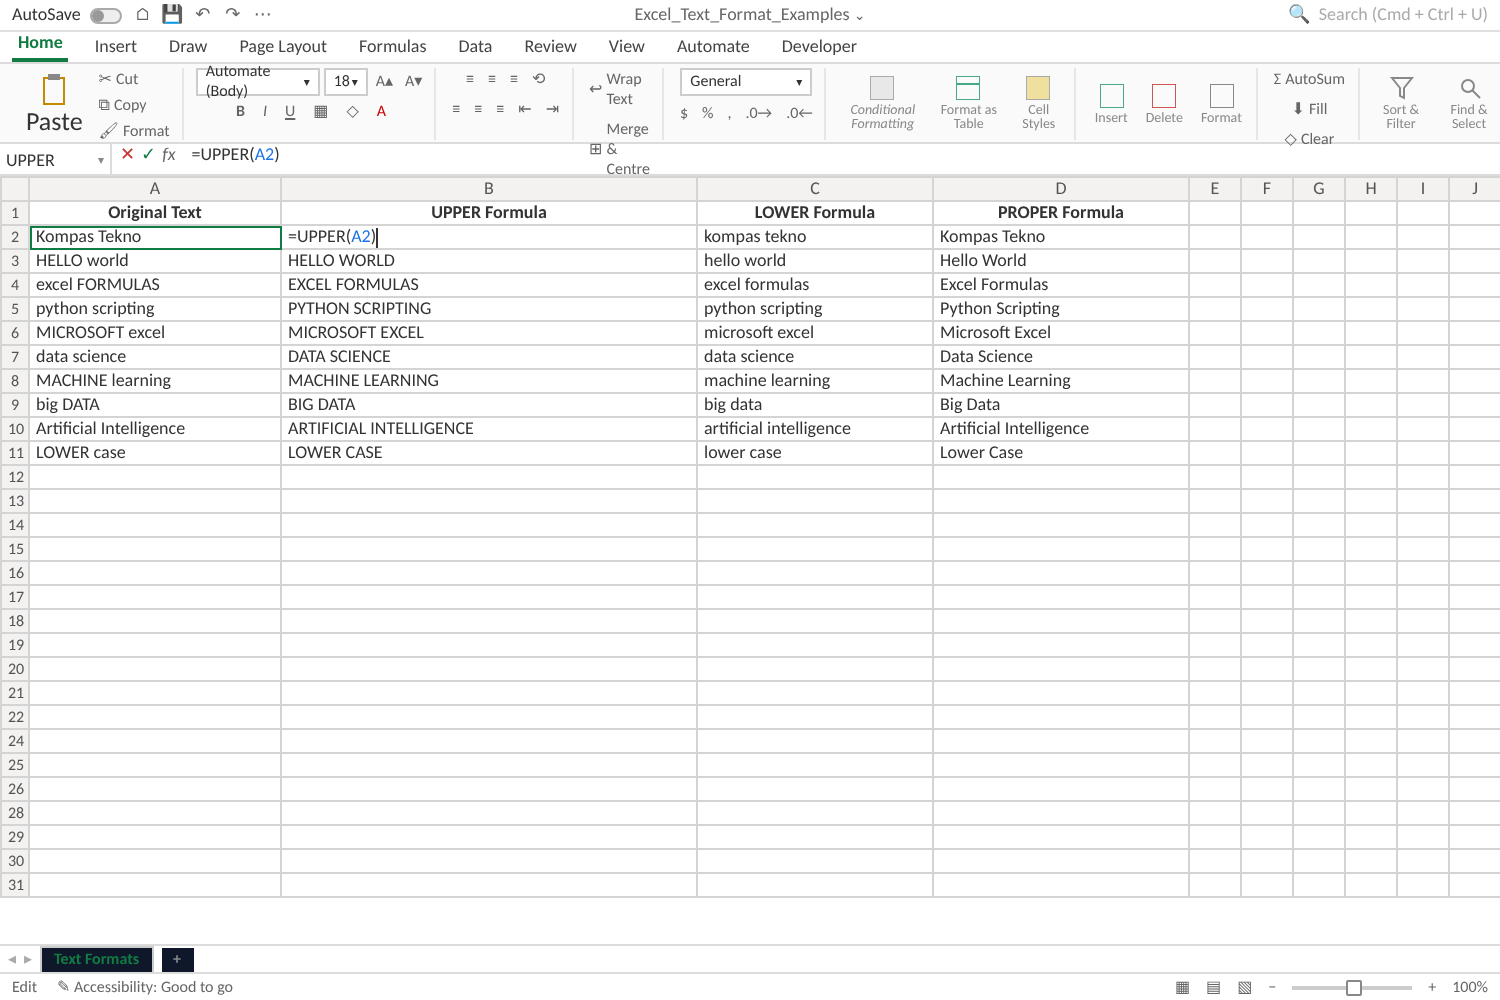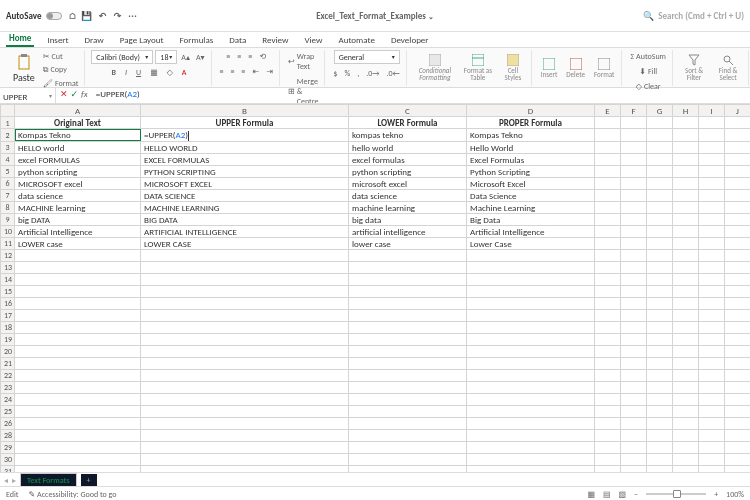--- a/index.html
+++ b/index.html
@@ -1,17 +1,17 @@
 <!DOCTYPE html>
 <html><head>
 <meta charset="utf-8">
 <style>
 * { margin: 0; padding: 0; box-sizing: border-box; font-family: -apple-system, "Segoe UI", Calibri, sans-serif; }
 body { background: #fff; width: 750px; height: 500px; overflow: hidden; font-size: 9px; color: #333; display:flex; flex-direction:column; }
-.titlebar { height: 32px; display:flex; align-items:center; padding: 0 6px; border-bottom:1px solid #e0e0e0;font-weight:bold; }
+.titlebar { height: 16px; display:flex; align-items:center; padding: 0 6px; border-bottom:1px solid #e0e0e0; }
 .titlebar .left { display:flex; align-items:center; gap:5px; flex:1; }
 .titlebar .center { flex:1; text-align:center; font-size:9px; color:#666; }
 .titlebar .right { flex:1; display:flex; justify-content:flex-end; align-items:center; gap:4px; color:#888; font-size:9px; }
 .toggle { width:16px; height:8px; border:1px solid #aaa; border-radius:4px; position:relative; background:#eee;}
 .toggle::after{content:"";position:absolute;width:6px;height:6px;border-radius:50%;background:#999;left:0;top:0;}
 .qat-ico { width:10px; height:10px; color:#666; display:inline-flex; align-items:center; justify-content:center; font-size:9px;}
 .tabs { height:16px; display:flex; align-items:flex-end; padding:0 6px; gap:10px; border-bottom:1px solid #dcdcdc; font-size:9px;}
 .tab { padding:2px 3px; color:#444; cursor:pointer;}
 .tab.active { color:#107c41; border-bottom:2px solid #107c41; font-weight:600;}
 .ribbon { height:40px; background:#fafafa; border-bottom:1px solid #dcdcdc; display:flex; align-items:center; padding:2px 6px; gap:2px; }
@@ -89,34 +89,34 @@
   </div>
 
 <div class="ribbon">
   <div class="rgrp">
     <div class="body">
       <div class="bigbtn">
         <svg width="14" height="16">
             <rect x="2" y="2" width="10" height="13" fill="none" stroke="#c58a00"></rect>
             <rect x="4" y="0" width="6" height="3" fill="#888"></rect>
           </svg>
-        <span style="font-size:10px;">Paste</span>
+        <span style="font-size:13px;">Paste</span>
       </div>
       <div class="stack">
         <div class="smbtn">✂ <span>Cut</span></div>
         <div class="smbtn">⧉ <span>Copy</span></div>
         <div class="smbtn">🖌 <span>Format</span></div>
       </div>
     </div>
   </div>
   <div class="rgrp">
     <div class="body stack" style="gap:2px;">
       <div style="display:flex;gap:2px;">
         <div class="fontsel" style="width:62px;">
-            <span>Calibri (Body)</span>
+            <span>Automate (Body)</span>
             <span style="font-size:6px;">▾</span>
           </div>
         <div class="fontsel" style="width:22px;">
             <span>18</span>
             <span style="font-size:6px;">▾</span>
           </div>
         <span class="smbtn">A▴</span>
         <span class="smbtn">A▾</span>
       </div>
       <div style="display:flex;gap:5px;">
@@ -578,33 +578,20 @@
           <td></td>
           <td></td>
           <td></td>
           <td></td>
           <td></td>
           <td></td>
           <td></td>
           <td></td>
         </tr>
         <tr>
-          <th class="rowh">23</th>
-          <td></td>
-          <td></td>
-          <td></td>
-          <td></td>
-          <td></td>
-          <td></td>
-          <td></td>
-          <td></td>
-          <td></td>
-          <td></td>
-        </tr>
-        <tr>
           <th class="rowh">24</th>
           <td></td>
           <td></td>
           <td></td>
           <td></td>
           <td></td>
           <td></td>
           <td></td>
           <td></td>
           <td></td>

